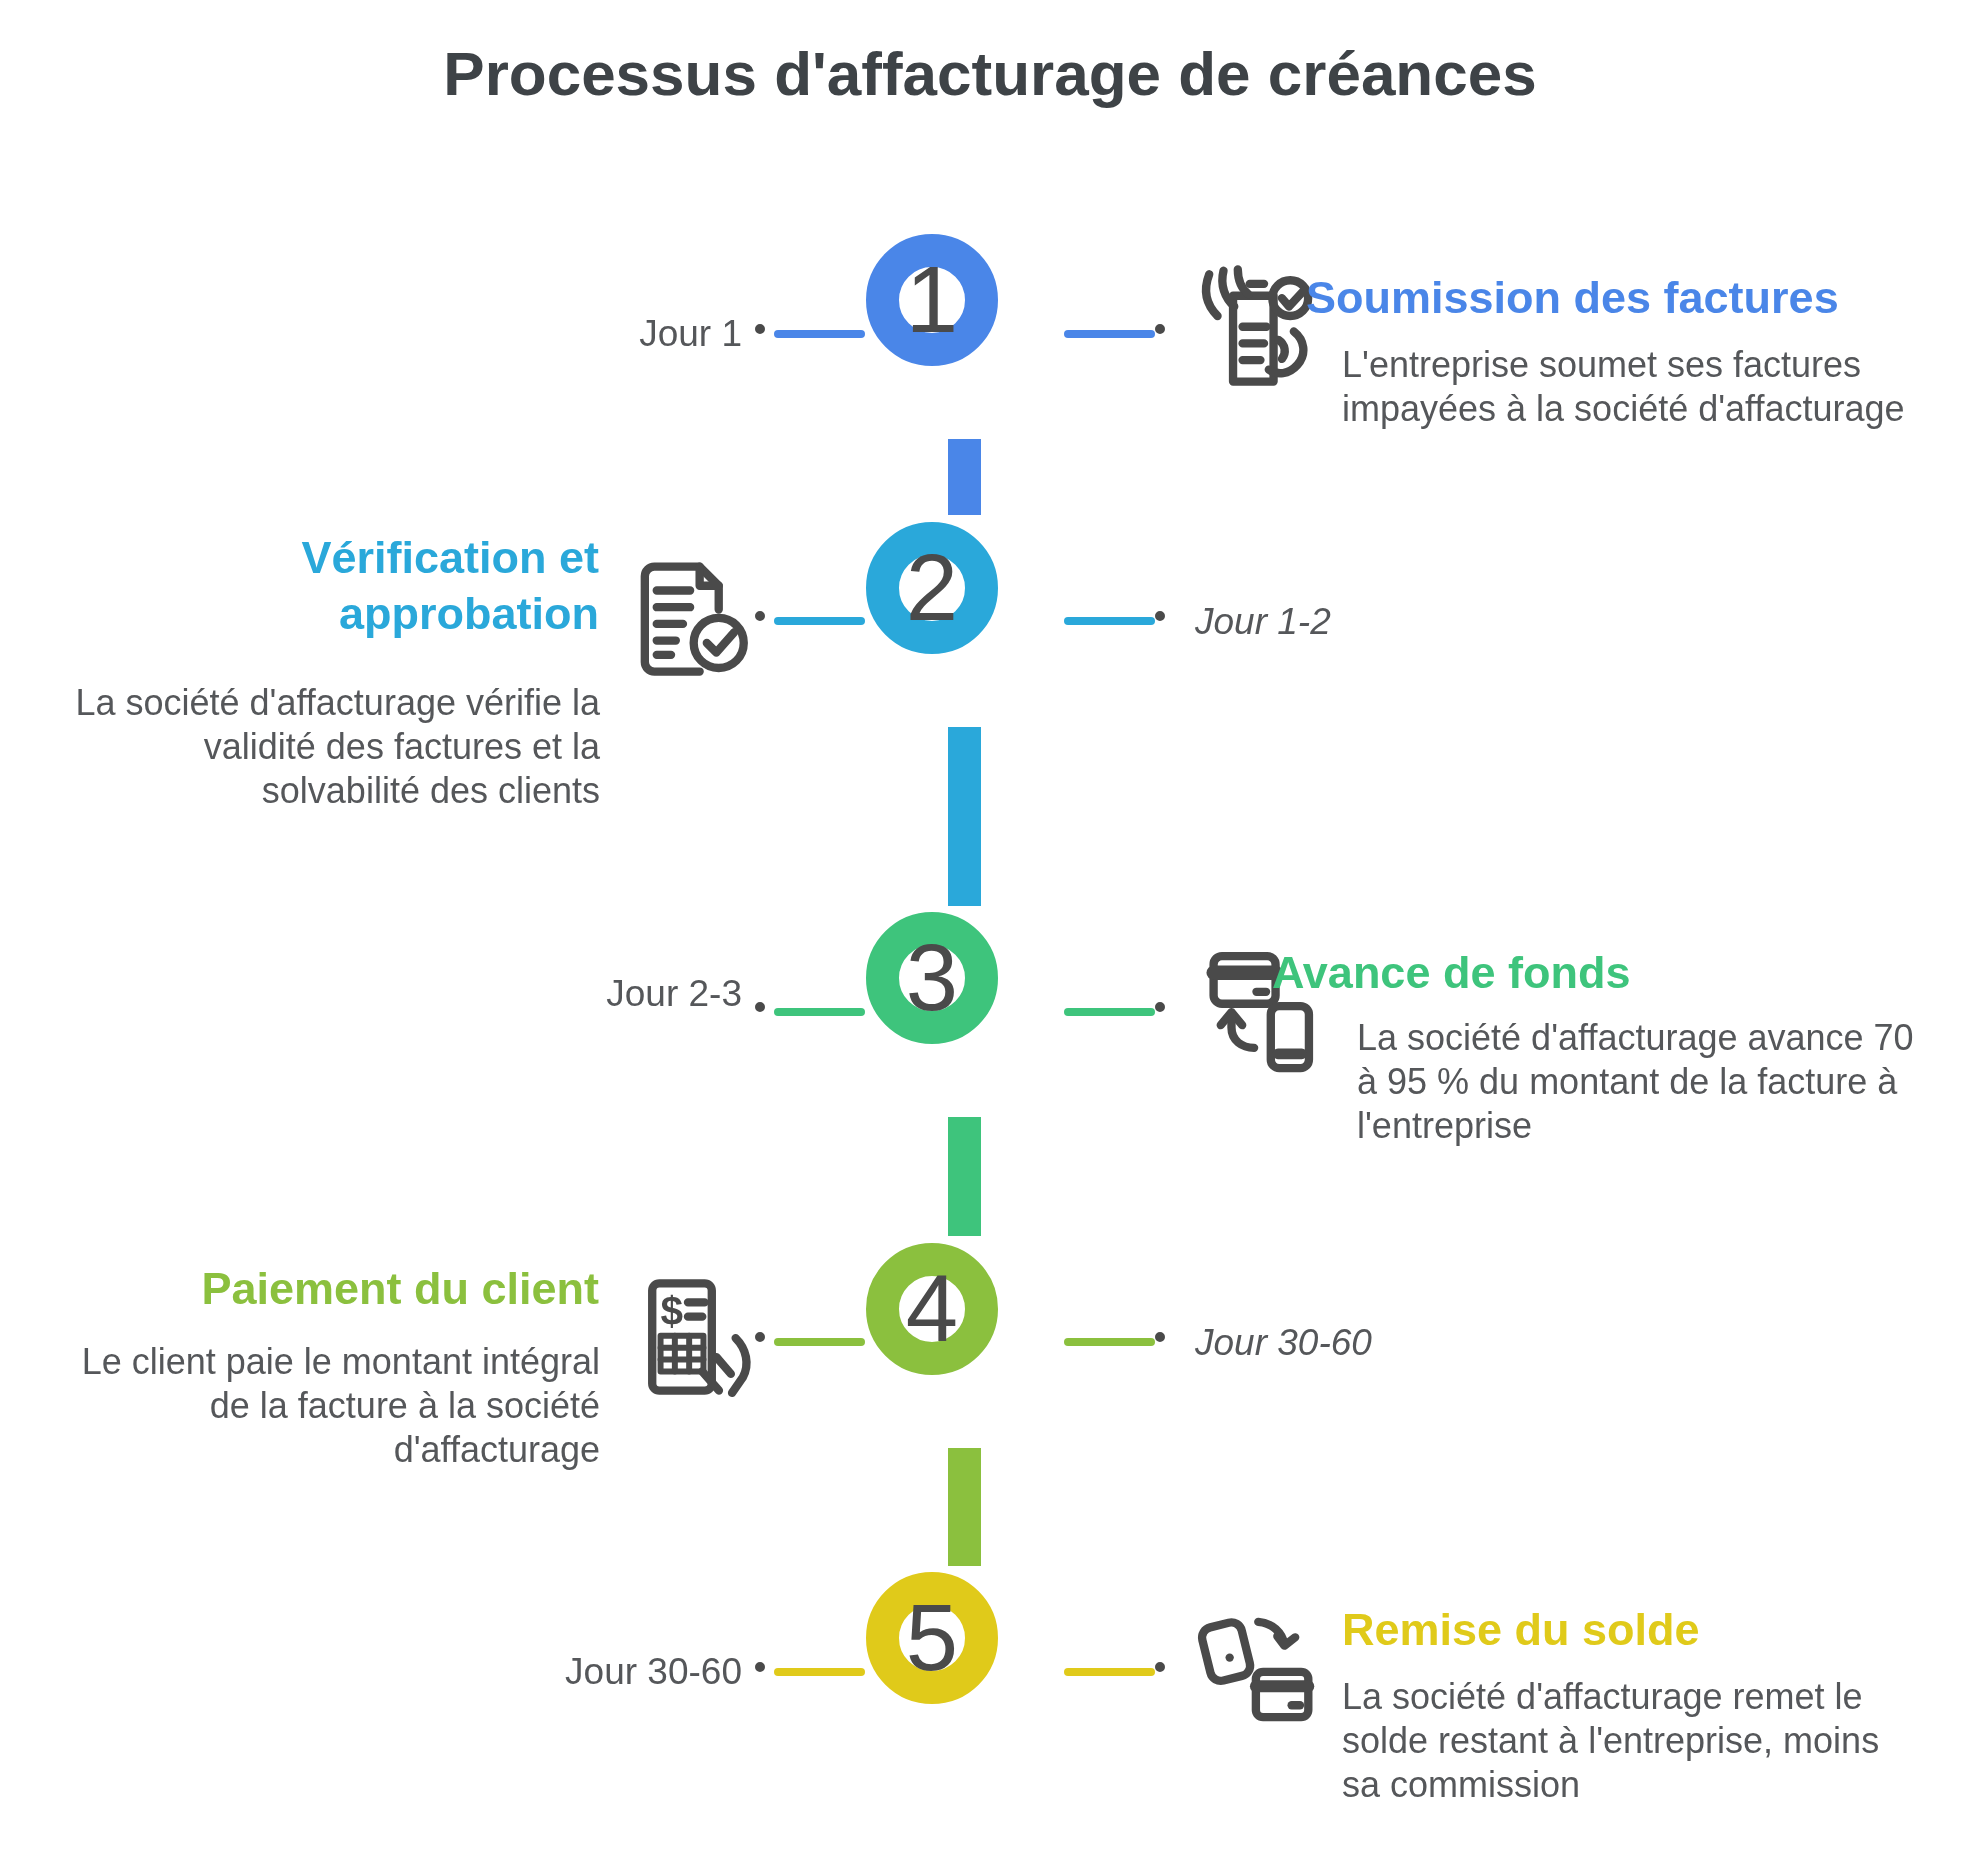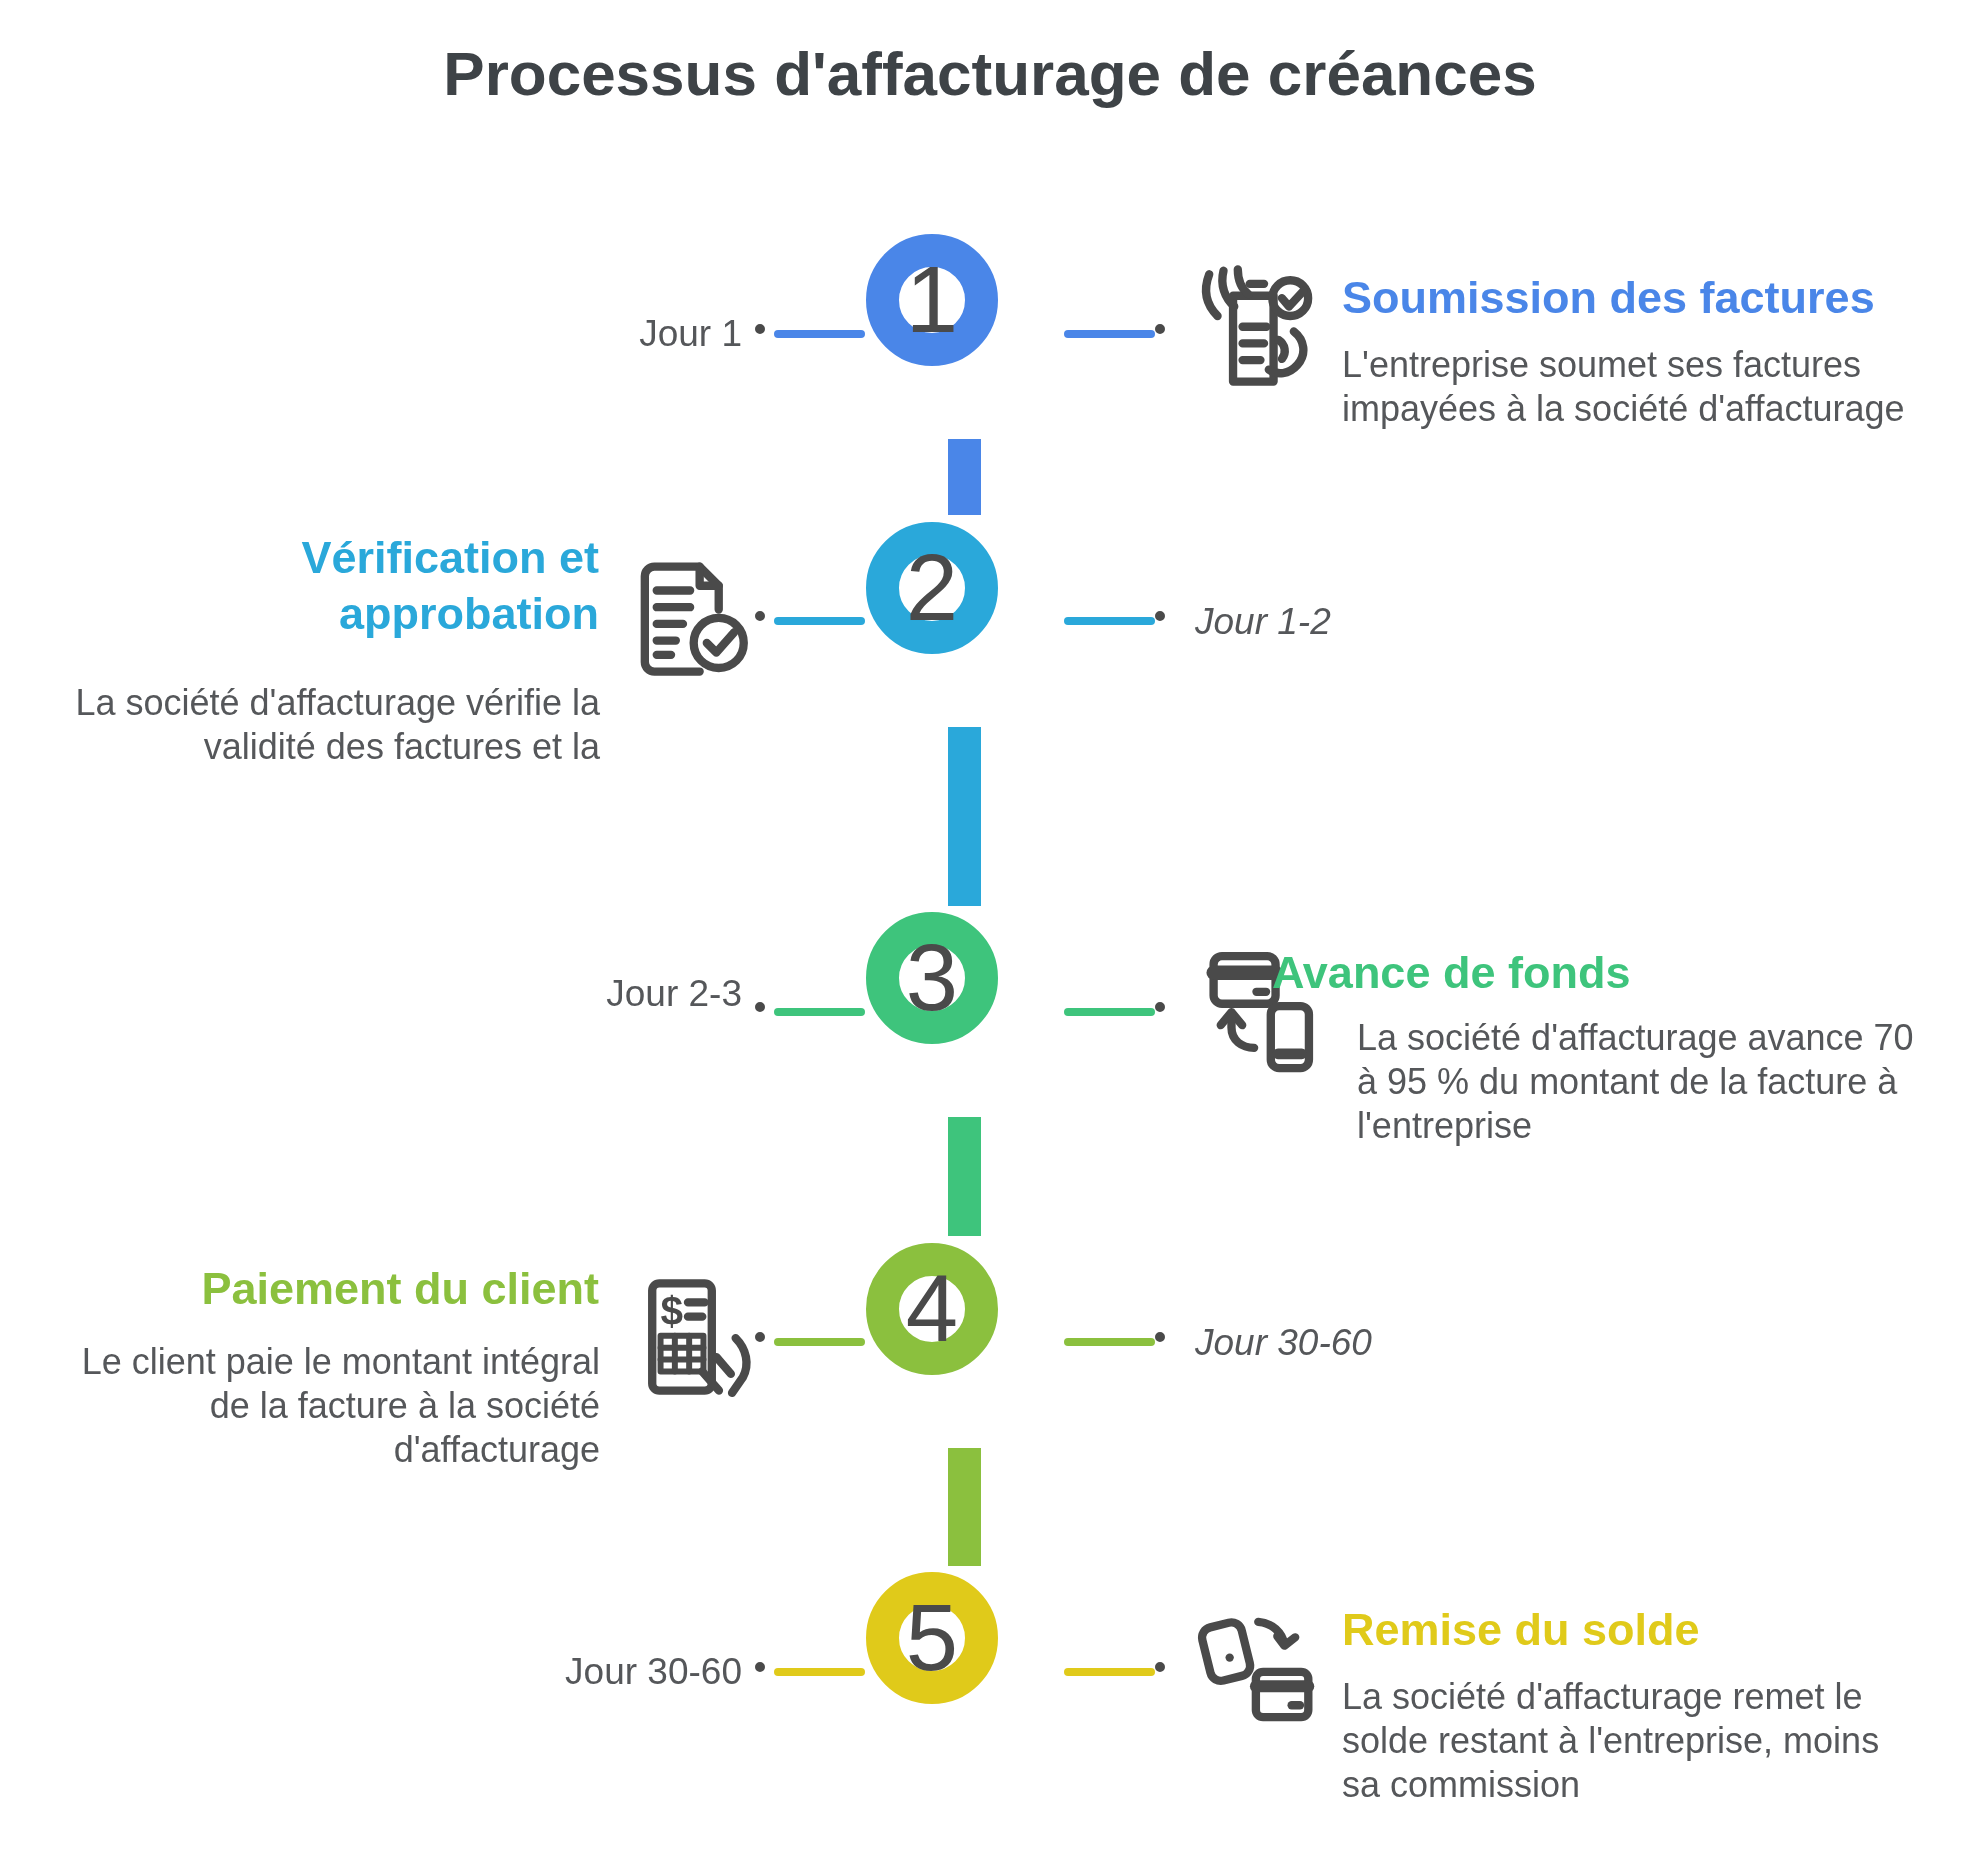--- a/index.html
+++ b/index.html
@@ -86,21 +86,21 @@
       <circle cx="90" cy="32" r="15"></circle>
       <path d="M83 32 l6 7 l12 -13"></path>
       <path d="M22 12 c-5 13 -3 25 7 35"></path>
       <path d="M34 9 c-3 12 1 23 9 30"></path>
       <path d="M46 8 c0 9 3 16 9 21"></path>
       <path d="M93 60 c9 7 11 19 3 28 c-7 8 -17 9 -24 4"></path>
       <path d="M80 67 c6 4 7 11 3 16"></path>
     </g>
       </svg>
   </div>
-  <div class="step-title t1" style="top:270px;left:1342px;width:619px;">
+  <div class="step-title t1" style="top:270px;left:1306px;width:619px;">
     <div>Soumission des factures</div>
   </div>
   <div class="desc" style="top:343px;left:1342px;width:603px;">
     <div>L'entreprise soumet ses factures</div>
     <div>impayées à la société d'affacturage</div>
   </div>
 
   <div class="step-title t2 align-right" style="top:530px;left:202px;width:397px;">
     <div>Vérification et</div>
     <div>approbation</div>
@@ -120,20 +120,21 @@
   <div class="hline b2" style="top:617px;left:774px;"></div>
   <div class="ring r2" style="top:522px;">
     <span class="num">2</span>
   </div>
   <div class="hline b2" style="top:617px;left:1064px;"></div>
   <div class="dot" style="top:611px;left:1155px;"></div>
   <div class="day day-right" style="top:596px;">Jour 1-2</div>
   <div class="desc align-right" style="top:681px;left:52px;width:548px;">
     <div>La société d'affacturage vérifie la</div>
     <div>validité des factures et la</div>
+    <div>solvabilité des clients</div>
   </div>
 
   <div class="day day-left" style="top:968px;">Jour 2-3</div>
   <div class="dot" style="top:1002px;left:755px;"></div>
   <div class="hline b3" style="top:1008px;left:774px;"></div>
   <div class="ring r3" style="top:912px;">
     <span class="num">3</span>
   </div>
   <div class="hline b3" style="top:1008px;left:1064px;"></div>
   <div class="dot" style="top:1002px;left:1155px;"></div>

